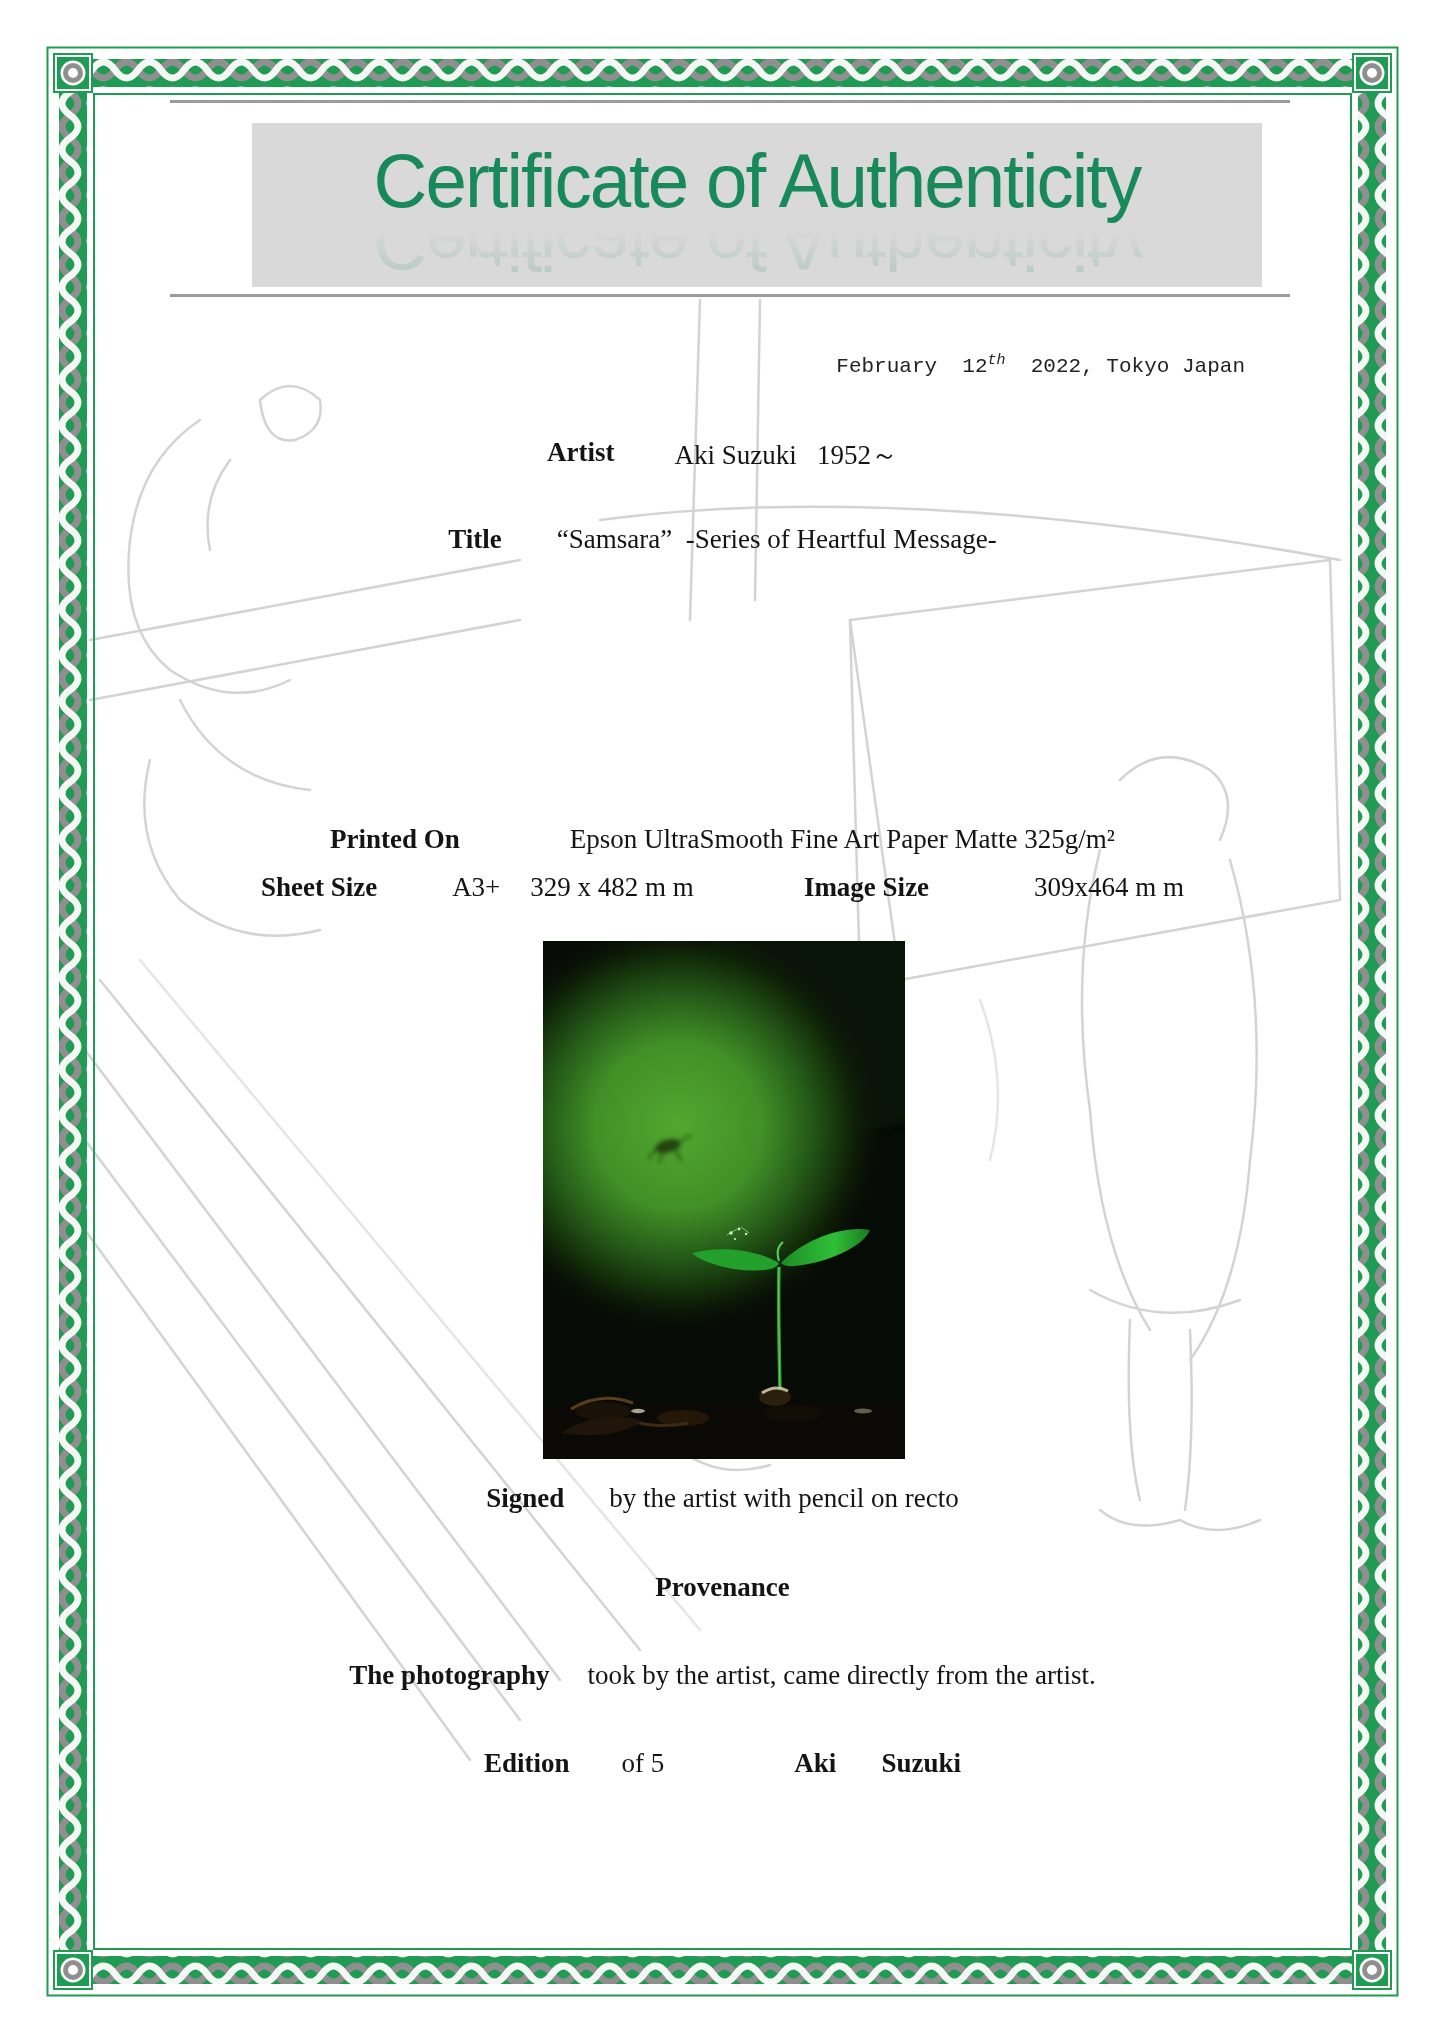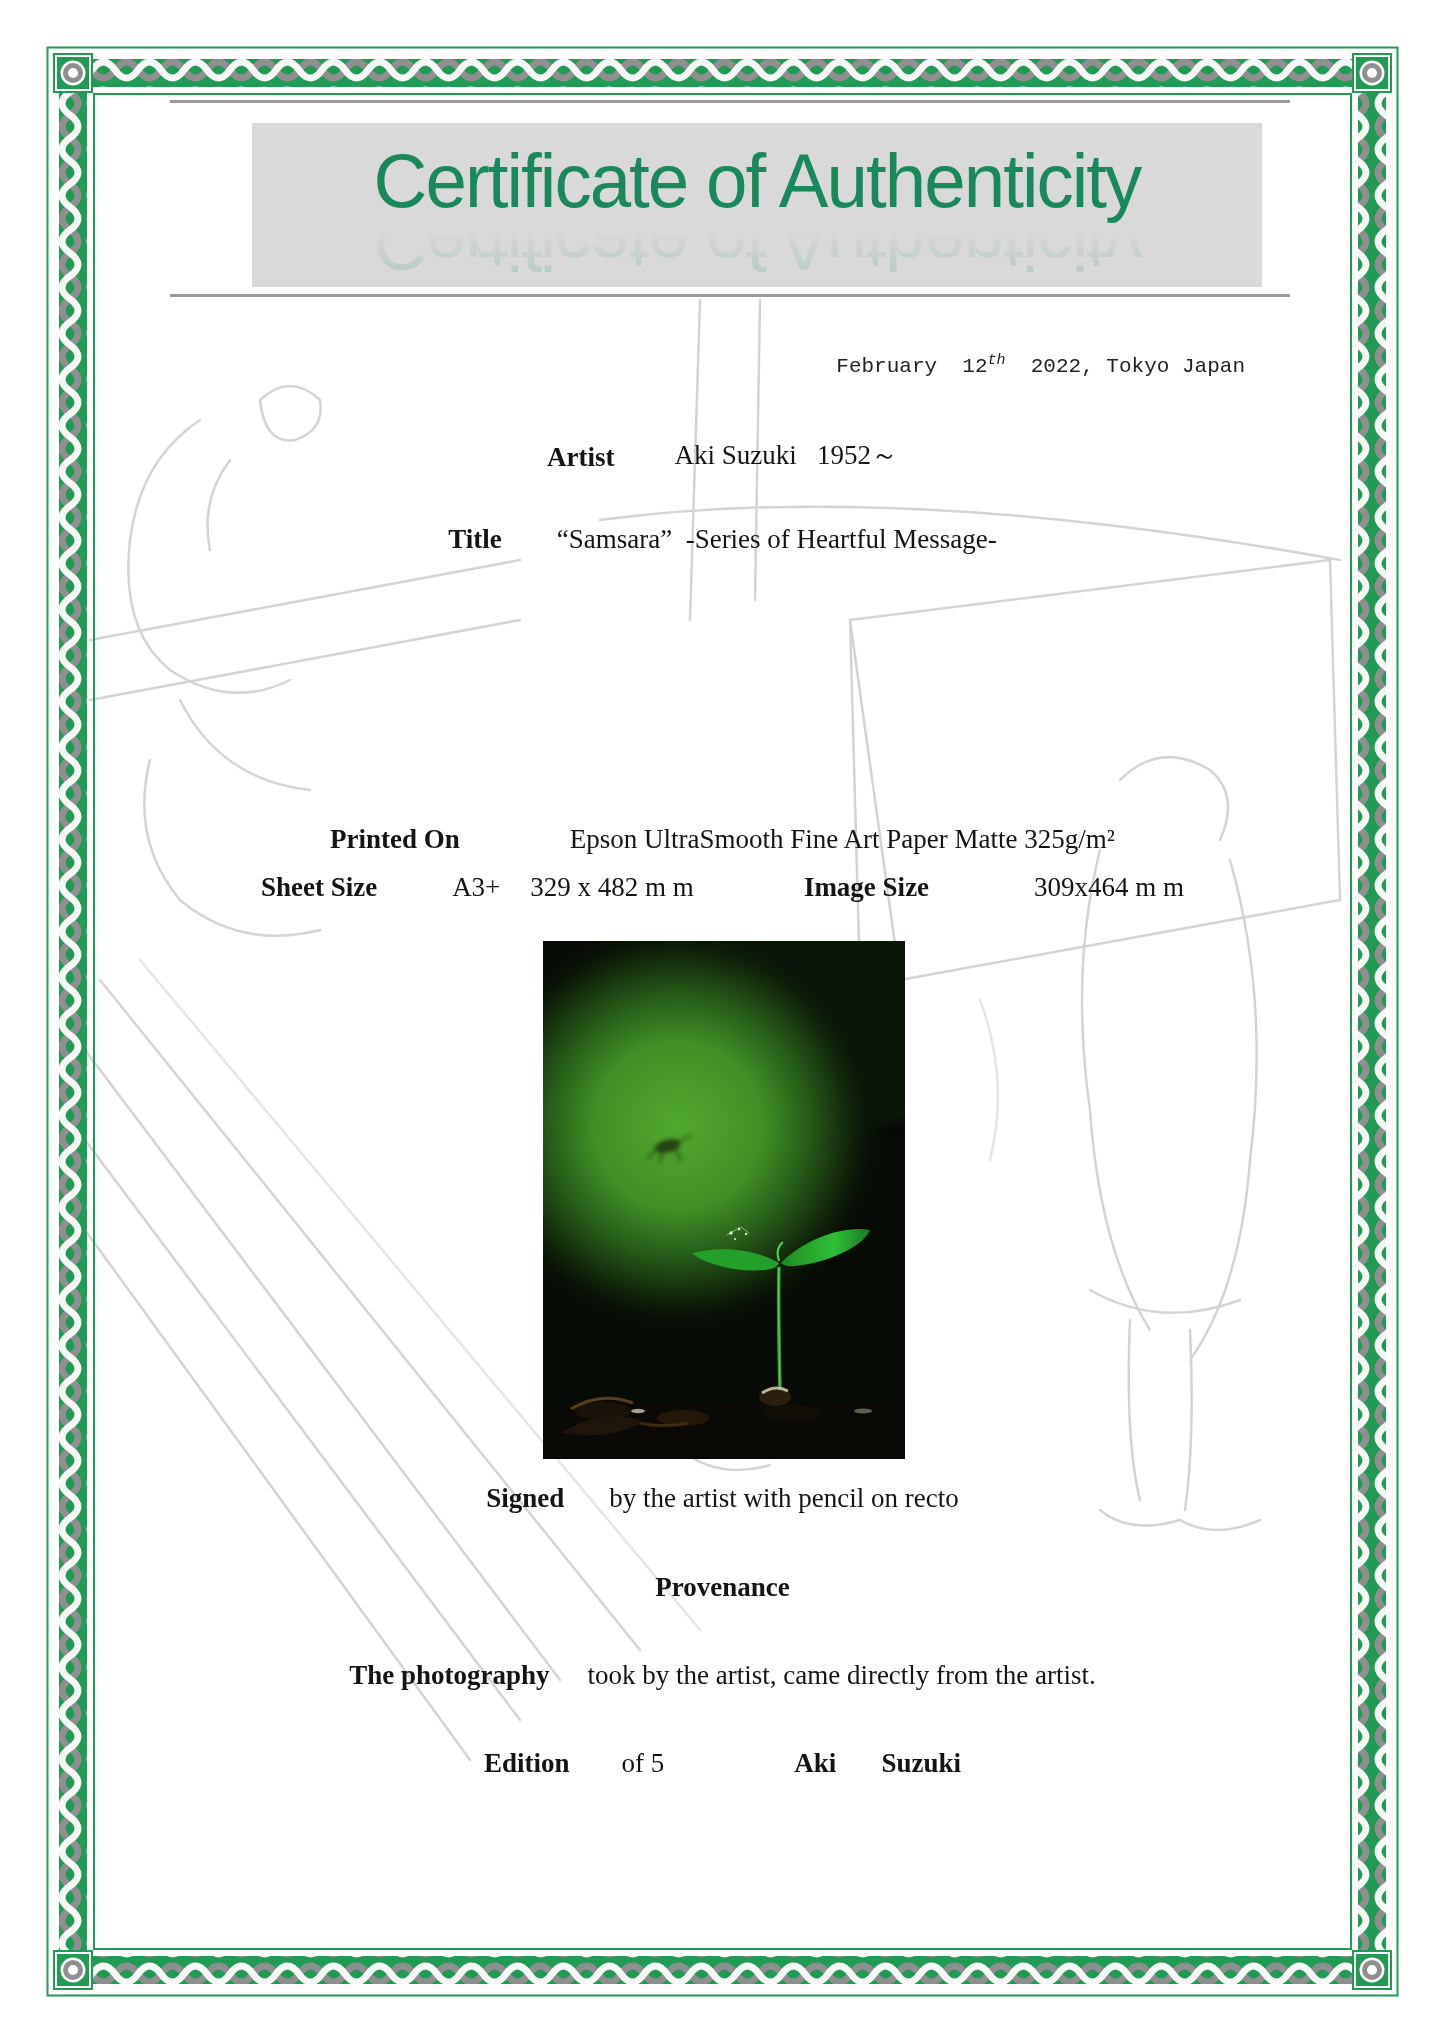--- a/index.html
+++ b/index.html
@@ -23,21 +23,21 @@
               transform:scaleY(-1) scaleX(.98);opacity:.28;
               -webkit-mask-image:linear-gradient(to bottom,rgba(0,0,0,.8),transparent 65%);
               mask-image:linear-gradient(to bottom,rgba(0,0,0,.8),transparent 65%);}
 
   .date-line{position:absolute;top:352px;right:200px;
              font-family:"Liberation Mono","DejaVu Sans Mono",monospace;
              font-size:21px;color:#222;white-space:pre;}
   .date-line sup{font-size:15px;font-style:italic;}
 
   .row{position:absolute;left:100px;right:100px;display:flex;justify-content:center;
-       align-items:flex-end;font-size:27px;color:#141414;}
+       align-items:flex-start;font-size:27px;color:#141414;}
   .row span{white-space:pre;}
   .lbl{font-weight:700;}
   .g30{margin-left:30px}.g35{margin-left:38px}.g45{margin-left:45px}.g55{margin-left:55px}
   .g60{margin-left:60px}.g70{margin-left:70px}.g75{margin-left:75px}.g95{margin-left:52px}
   .g105{margin-left:105px}.g110{margin-left:110px}.g130{margin-left:130px}
 
   .r-artist{top:437px}.r-title{top:524px}.r-years{top:611px}.r-type{top:698px}
   .r-printedon{top:824px}.r-sheet{top:872px}.r-signed{top:1483px}.r-provhead{top:1572px}
   .r-prov{top:1660px}.r-edition{top:1748px}
 

